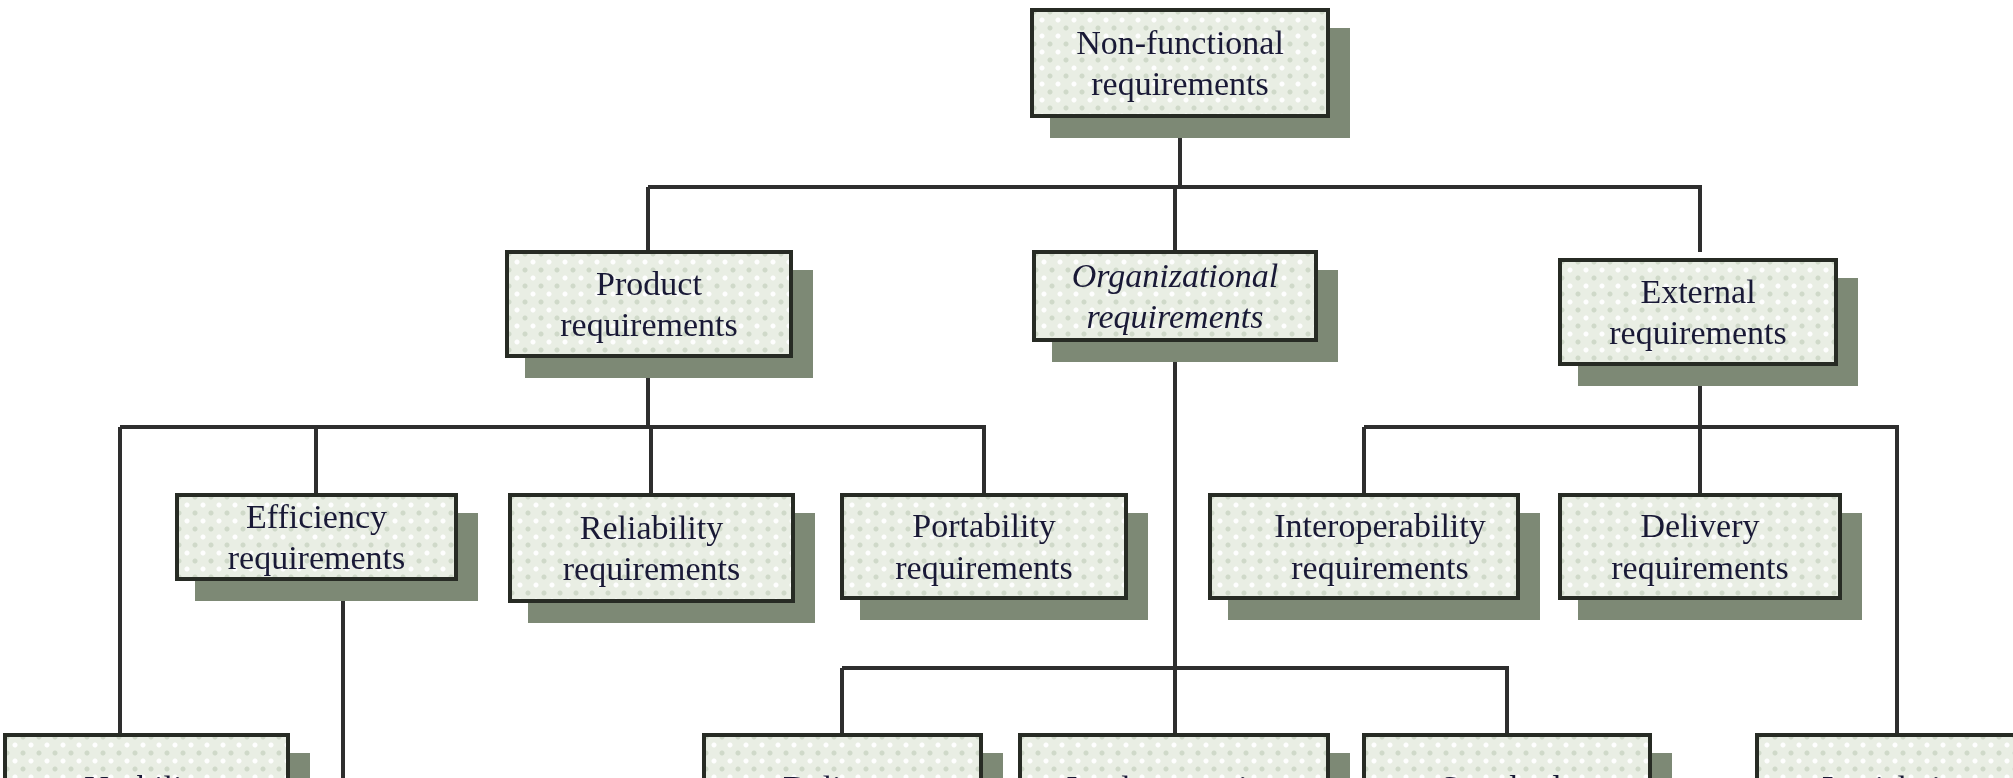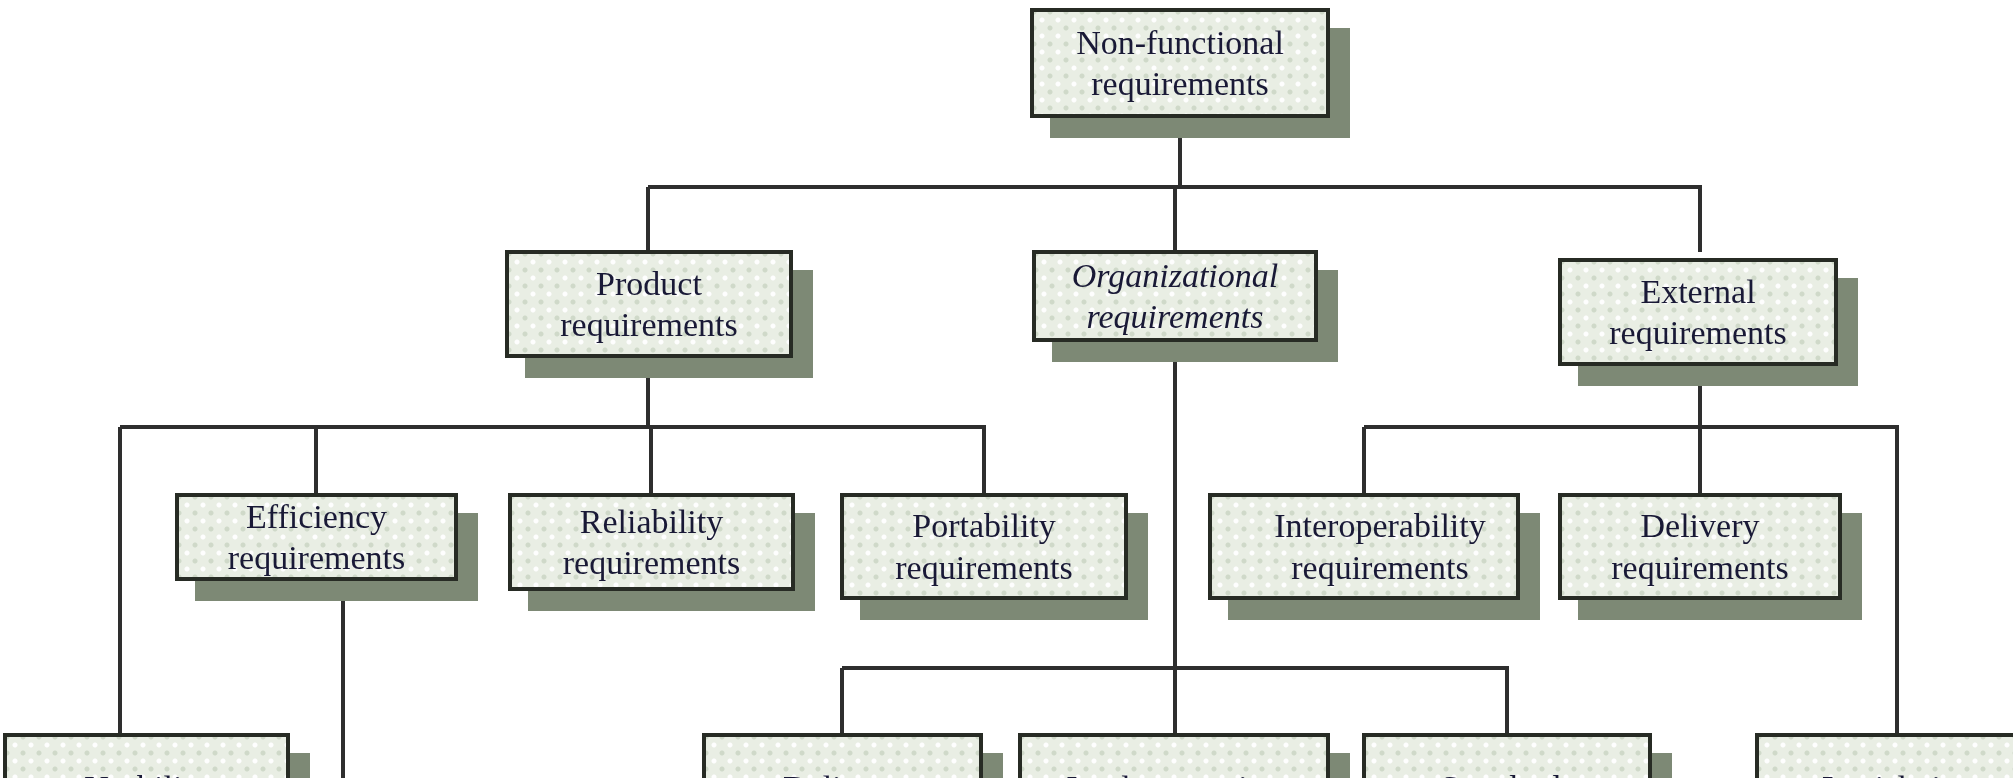--- a/index.html
+++ b/index.html
@@ -74,21 +74,21 @@
       <span>requirements</span>
     </div>
     <div class="node" style="left: 1558px; top: 258px; width: 280px; height: 108px;">
       <span>External</span>
       <span>requirements</span>
     </div>
     <div class="node" style="left: 175px; top: 493px; width: 283px; height: 88px;">
       <span>Efficiency</span>
       <span>requirements</span>
     </div>
-    <div class="node" style="left: 508px; top: 493px; width: 287px; height: 98px;">
+    <div class="node" style="left: 508px; top: 493px; width: 287px; height: 110px;">
       <span>Reliability</span>
       <span>requirements</span>
     </div>
     <div class="node" style="left: 840px; top: 493px; width: 288px; height: 107px;">
       <span>Portability</span>
       <span>requirements</span>
     </div>
     <div class="node" style="left: 1208px; top: 493px; width: 312px; height: 107px; padding-left: 32px;">
       <span>Interoperability</span>
       <span>requirements</span>

